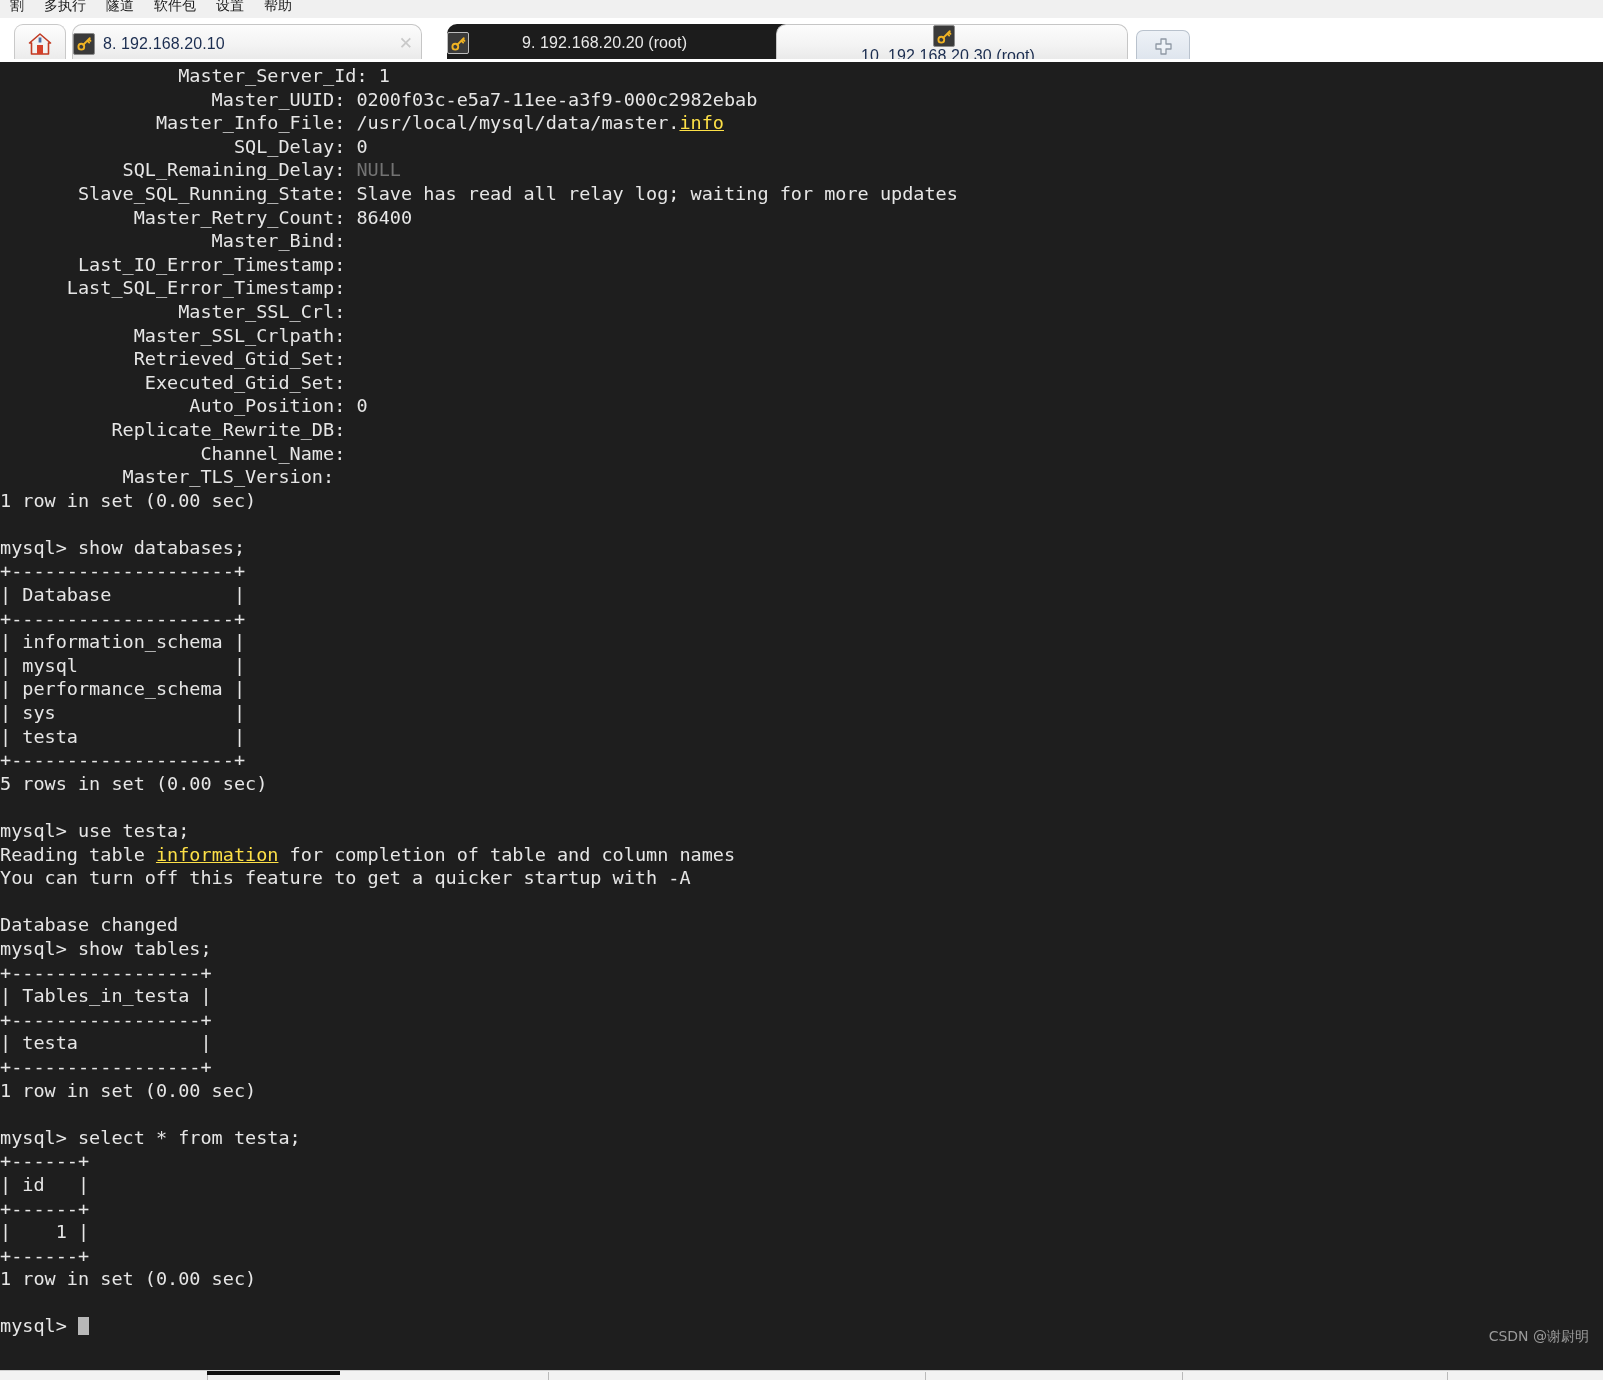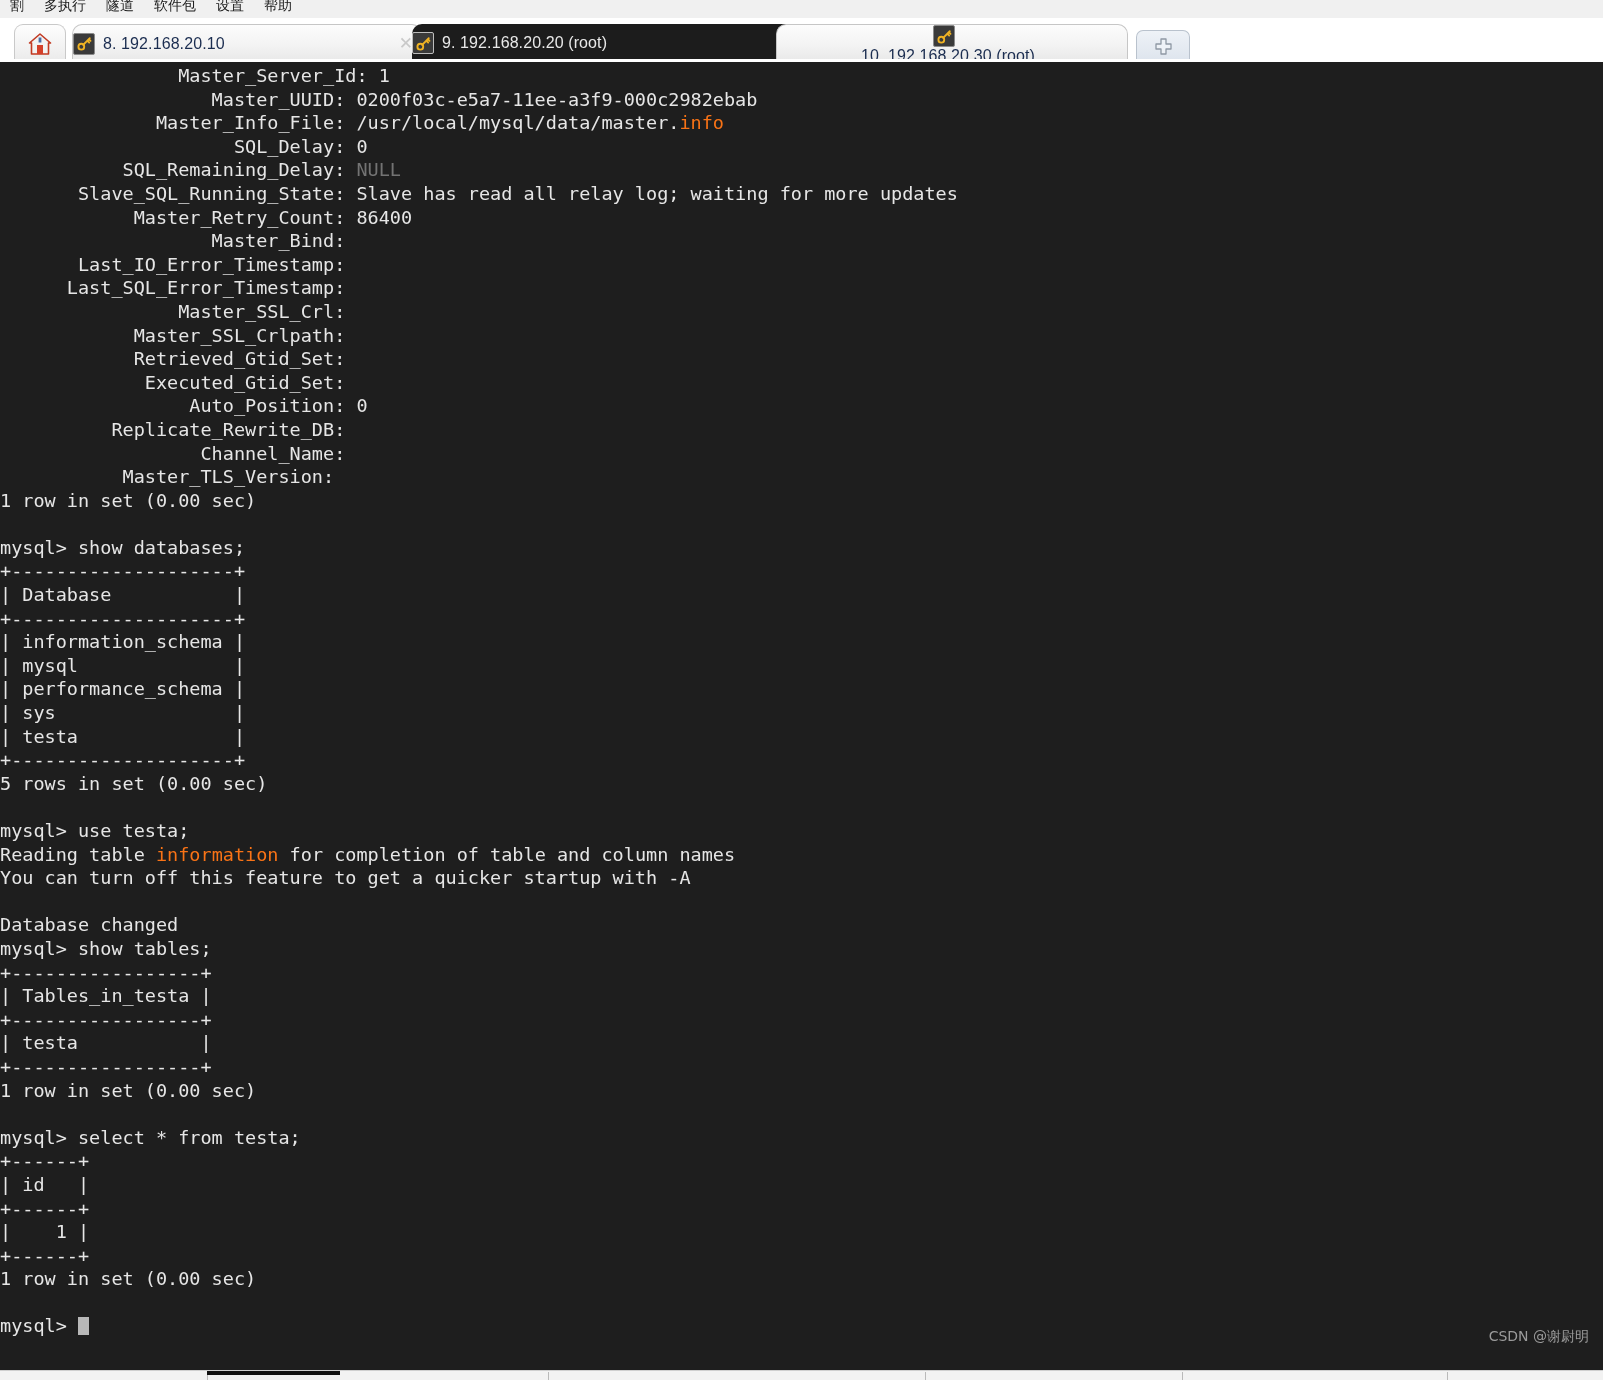--- a/index.html
+++ b/index.html
@@ -158,21 +158,21 @@
     top: 2px;
     left: 0;
     font-family: "DejaVu Sans Mono", "Liberation Mono", monospace;
     font-size: 18.5px;
     line-height: 23.6px;
     color: #e6e6e6;
     white-space: pre;
     letter-spacing: 0px;
   }
   #term-lines .ln { height: 23.6px; }
-  .c-cyan { color: #f97316; }
+  .c-cyan { color: #fde047; text-decoration: underline; }
   .c-magenta { color: #737373; }
   .cursor {
     display: inline-block;
     width: 11.1px;
     height: 18px;
     background: #b8b8b8;
     vertical-align: -3px;
   }
 
   
@@ -242,21 +242,21 @@
     <span class="tab-icon">
       <svg class="key-icon" viewBox="0 0 16 16" xmlns="http://www.w3.org/2000/svg">
         <circle cx="4.6" cy="11.4" r="3.1" fill="none" stroke="#f0b323" stroke-width="2"></circle>
         <path d="M6.6 9.4 L13.6 2.4 M11 5 L13 7 M12.6 3.4 L14.4 5.2" stroke="#f0b323" stroke-width="2" stroke-linecap="round" fill="none"></path>
       </svg>
     </span>
     <span class="tab-label">8. 192.168.20.10</span>
     <span class="tab-close">✕</span>
   </div>
 
-  <div class="tab active" style="left:412px; width:400px;">
+  <div class="tab active" style="left:447px; width:400px;gap:45px;">
     <span class="tab-icon">
       <svg class="key-icon" viewBox="0 0 16 16" xmlns="http://www.w3.org/2000/svg">
         <circle cx="4.6" cy="11.4" r="3.1" fill="none" stroke="#f0b323" stroke-width="2"></circle>
         <path d="M6.6 9.4 L13.6 2.4 M11 5 L13 7 M12.6 3.4 L14.4 5.2" stroke="#f0b323" stroke-width="2" stroke-linecap="round" fill="none"></path>
       </svg>
     </span>
     <span class="tab-label">9. 192.168.20.20 (root)</span>
     <span class="tab-close">✕</span>
   </div>
 

